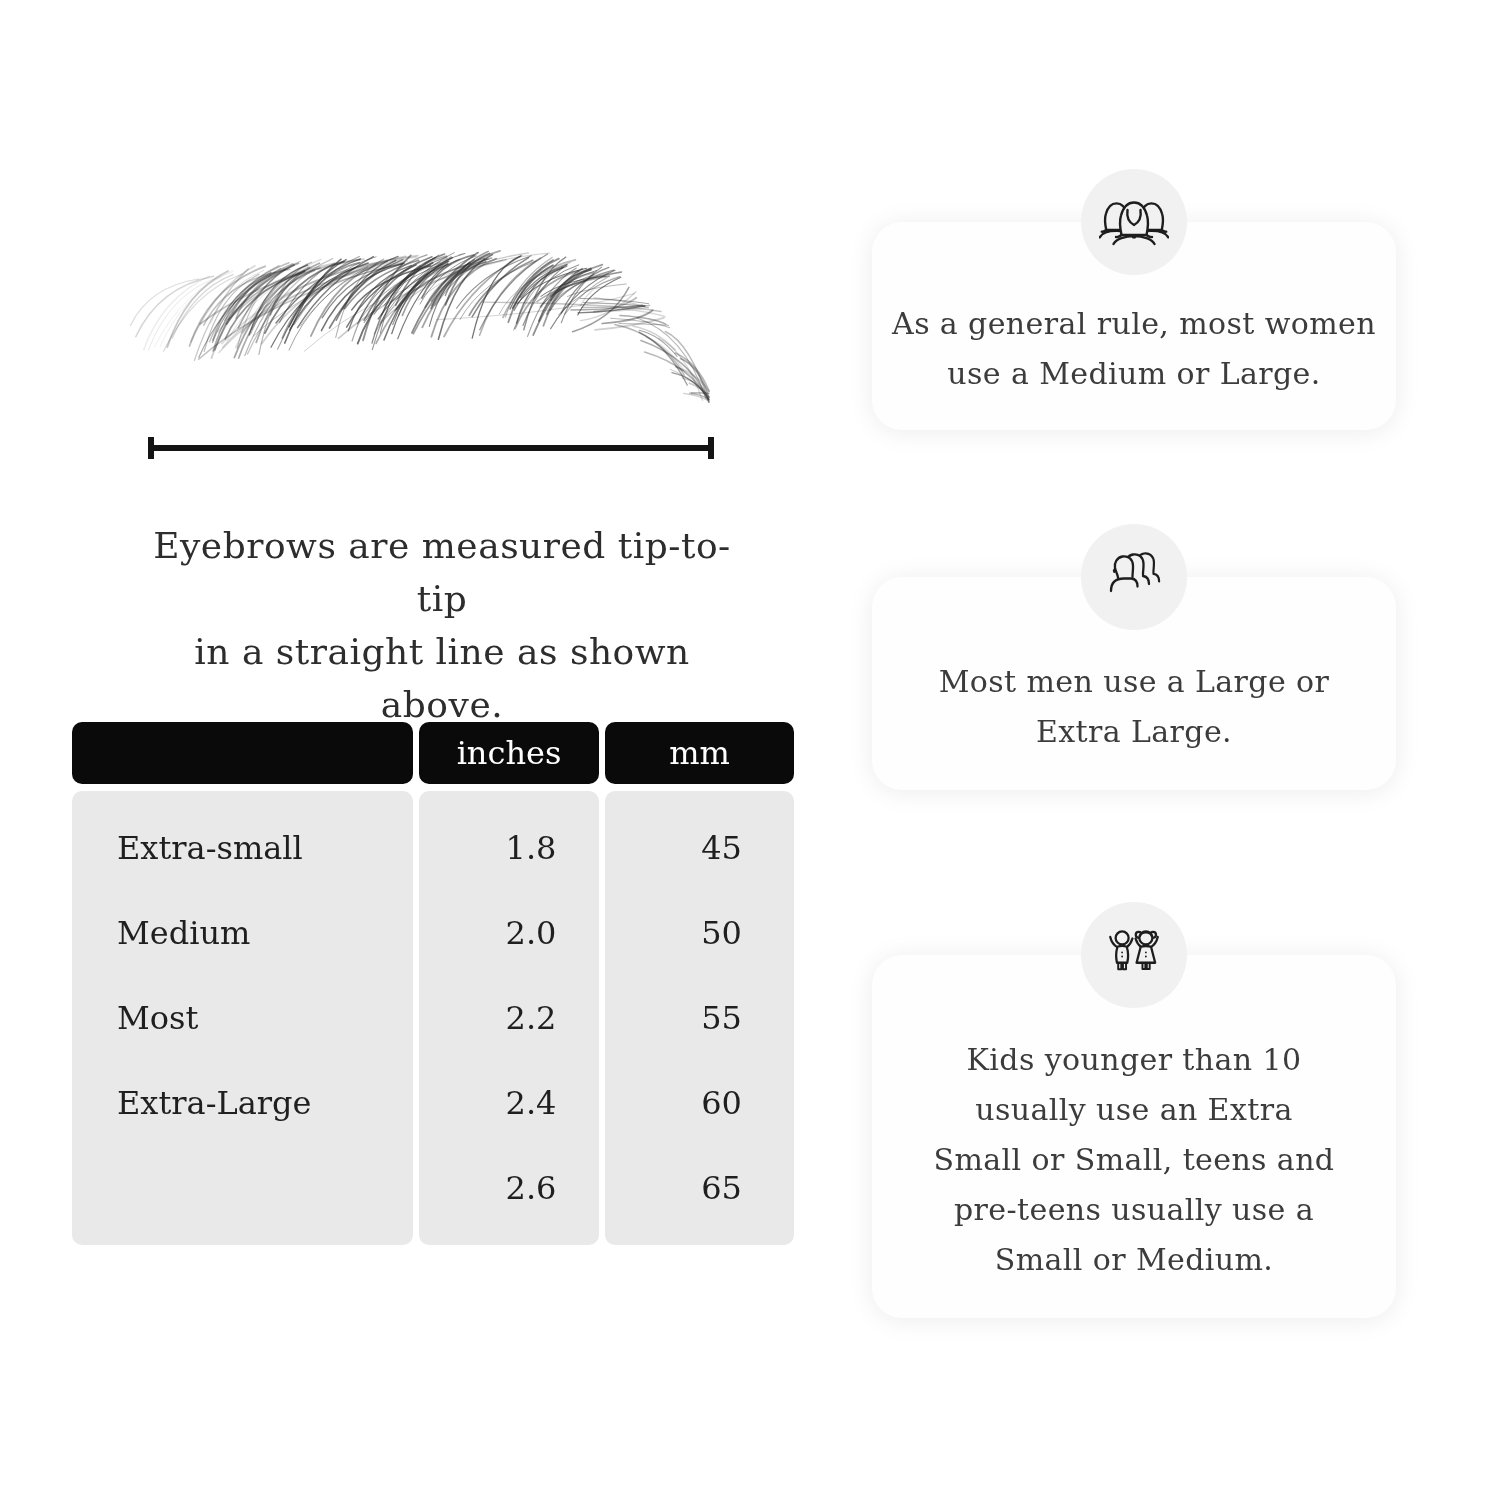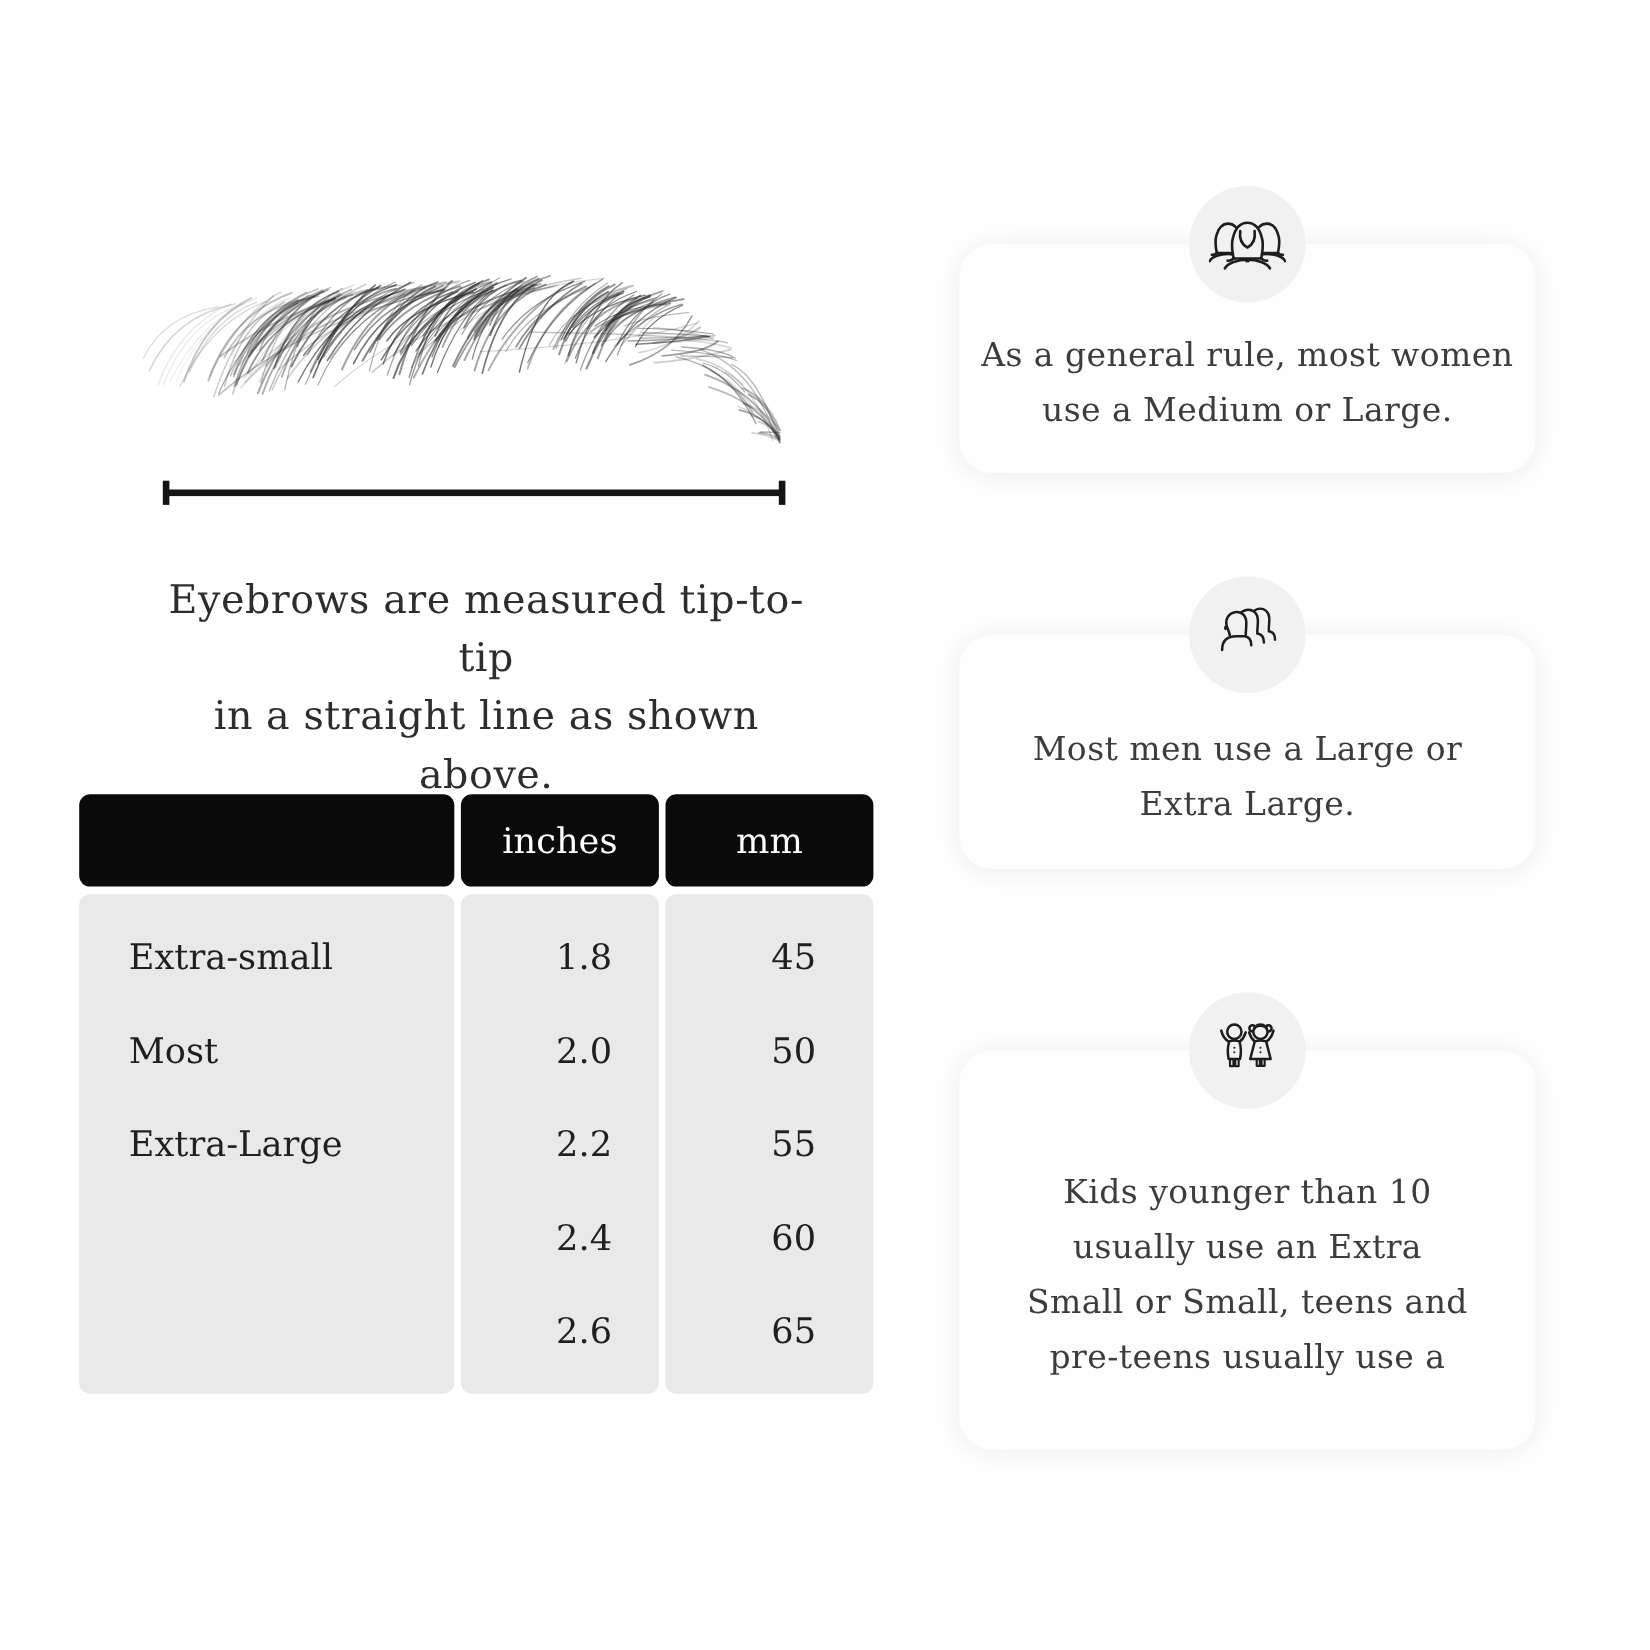--- a/index.html
+++ b/index.html
@@ -26,21 +26,21 @@
   .measure-caption {
     position:absolute; left:142px; top:519px; width:600px;
     text-align:center; font-size:36px; line-height:53px;
     color:var(--caption_text,#2d2d2d); letter-spacing:0.5px;
   }
 
   
   .size-table { position:absolute; left:72px; top:722px; width:722px; }
   .thead, .tbody-grid { display:grid; grid-template-columns:341px 180px 189px; column-gap:6px; }
   .th {
-    height:84px; background:var(--header_bg,#0a0a0a); border-radius:10px;
+    height:62px; background:var(--header_bg,#0a0a0a); border-radius:10px;
     color:var(--header_text,#ffffff); font-size:32px;
     display:flex; align-items:center; justify-content:center;
   }
   .tbody-grid { margin-top:7px; }
   .tcol {
     background:var(--table_body_bg,#e9e9e9); border-radius:10px; height:454px;
     display:grid; grid-template-rows:repeat(5,1fr); align-items:center;
     padding:14px 0; box-sizing:border-box;
     font-size:32px; color:var(--table_text,#1f1f1f);
   }
@@ -295,20 +295,21 @@
 
   <div class="size-table">
     <div class="thead">
       <div class="th"></div>
       <div class="th">inches</div>
       <div class="th">mm</div>
     </div>
     <div class="tbody-grid">
       <div class="tcol names">
         <div class="cell">Extra-small</div>
+        <div class="cell">Medium</div>
         <div class="cell">Most</div>
         <div class="cell">Extra-Large</div>
       </div>
       <div class="tcol values">
         <div class="cell">1.8</div>
         <div class="cell">2.0</div>
         <div class="cell">2.2</div>
         <div class="cell">2.4</div>
         <div class="cell">2.6</div>
       </div>
@@ -398,16 +399,17 @@
         <path d="M 8.2 7.5 L 8.2 13.5 L 11 13.5 L 11 7.5 M 12.4 7.5 L 12.4 13.5 L 15.2 13.5 L 15.2 7.5" stroke-width="1.9"></path>
         <circle cx="11.5" cy="-2.5" r="0.9" fill="#1d1d1d" stroke="none"></circle>
         <circle cx="11.5" cy="1.5" r="0.9" fill="#1d1d1d" stroke="none"></circle>
       </svg>
     </div>
     <div class="card-text">
       <div>Kids younger than 10</div>
       <div>usually use an Extra</div>
       <div>Small or Small, teens and</div>
       <div>pre-teens usually use a</div>
+      <div>Small or Medium.</div>
     </div>
   </div>
 
 </div>
 
 </body></html>

